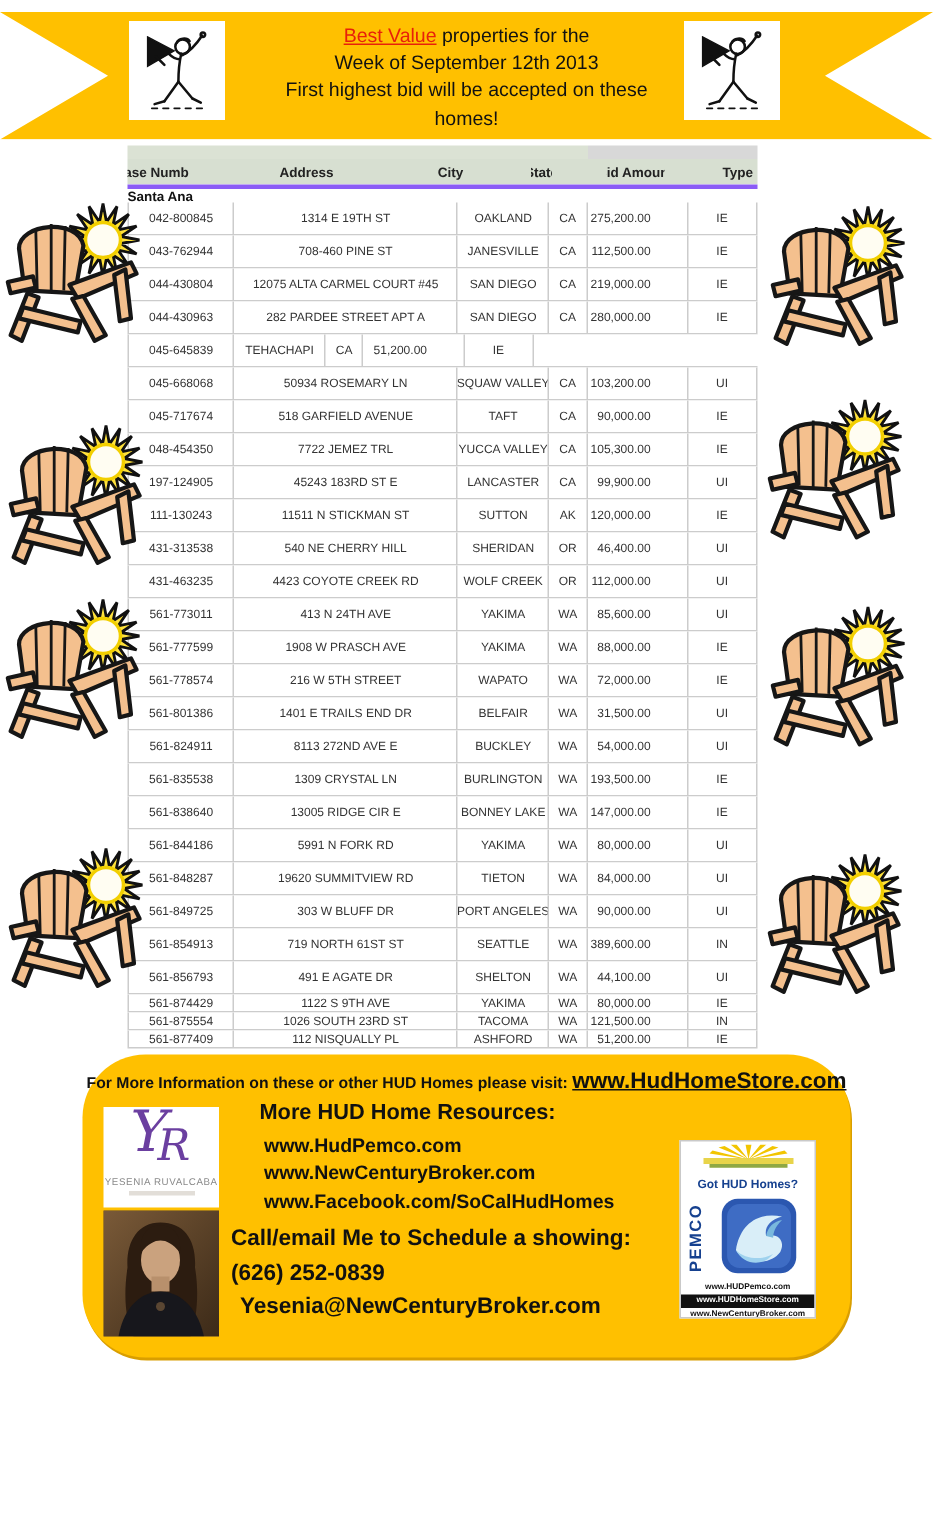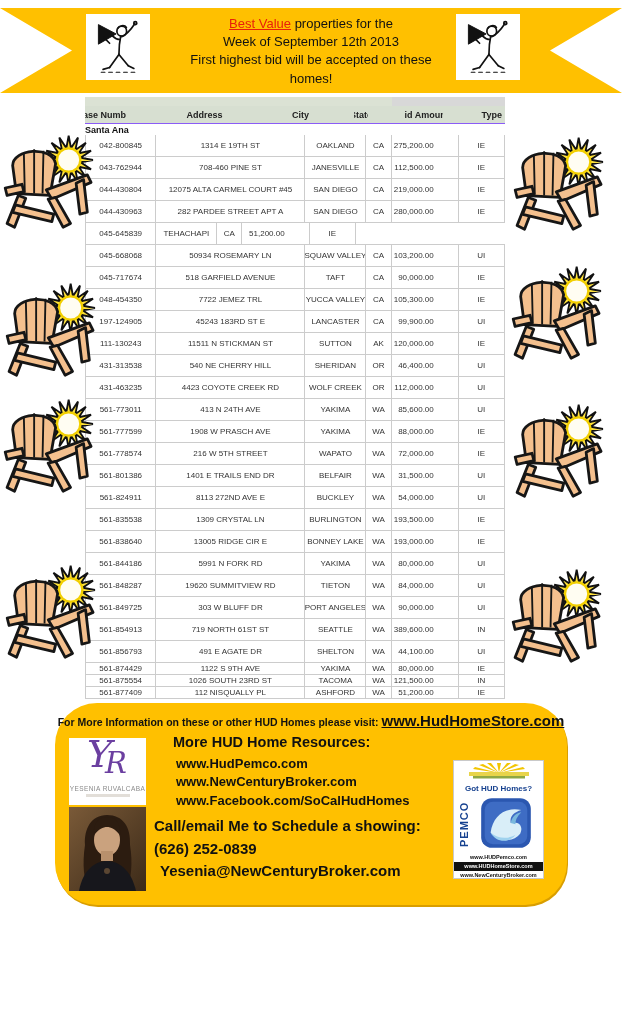--- a/index.html
+++ b/index.html
@@ -20,21 +20,21 @@
 
   
   .tablewrap { position:absolute; left:85px; top:97px; width:420px; }
   .strip { display:flex; height:9px; }
   .strip-l { width:73%; background:#DBE2D4; }
   .strip-r { width:27%; background:#D8D8D8; }
   .thead { display:flex; height:17px; background:#D7DFD1; font-size:9px; font-weight:bold; color:#222;gap:36px; }
   .cell { display:flex; align-items:center; justify-content:center; overflow:hidden; white-space:nowrap; }
   .col0{width:17%;} .col1{width:35.5%;} .col2{width:14.5%;} .col3{width:6%;} .col4{width:16%;} .col5{width:11%;}
   .group { height:12px; font-size:9px; font-weight:bold; color:#111; display:flex; align-items:center;
-           border-top:1px solid #8b5cf6; background:#fff; }
+           border-top:3px solid #8b5cf6; background:#fff; }
   .tbody .trow { display:flex; height:22px; background:#fff; border-bottom:1px solid #ccc;
                  font-size:8px; color:#333; }
   .tbody .trow:nth-child(n+25) { height:12px; }
   .tbody .cell { border-right:1px solid #ccc; }
   .tbody .trow .cell:first-child { border-left:1px solid #ccc; }
   .tbody .col4 { justify-content:flex-end; padding-right:24px; }
 
   
   .chair { position:absolute; width:112px; height:112px; }
   .chair svg { width:100%; height:100%; }
@@ -251,21 +251,21 @@
           <div class="cell col2">BURLINGTON</div>
           <div class="cell col3">WA</div>
           <div class="cell col4">193,500.00</div>
           <div class="cell col5">IE</div>
         </div>
         <div class="trow">
           <div class="cell col0">561-838640</div>
           <div class="cell col1">13005 RIDGE CIR E</div>
           <div class="cell col2">BONNEY LAKE</div>
           <div class="cell col3">WA</div>
-          <div class="cell col4">193,000.00</div>
+          <div class="cell col4">147,000.00</div>
           <div class="cell col5">IE</div>
         </div>
         <div class="trow">
           <div class="cell col0">561-844186</div>
           <div class="cell col1">5991 N FORK RD</div>
           <div class="cell col2">YAKIMA</div>
           <div class="cell col3">WA</div>
           <div class="cell col4">80,000.00</div>
           <div class="cell col5">UI</div>
         </div>

